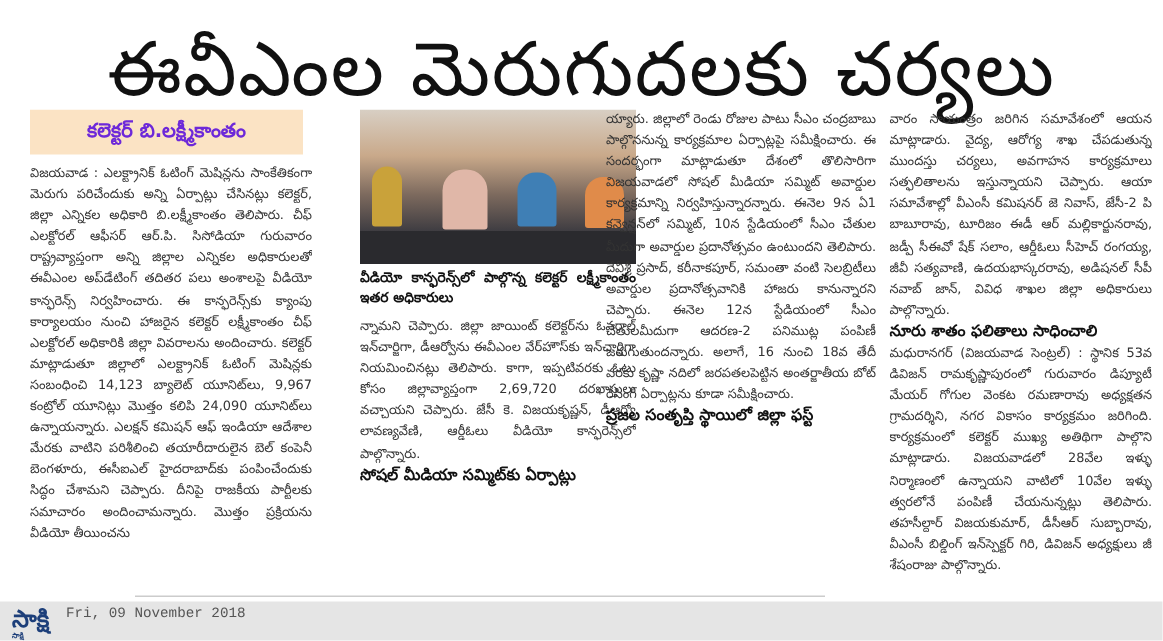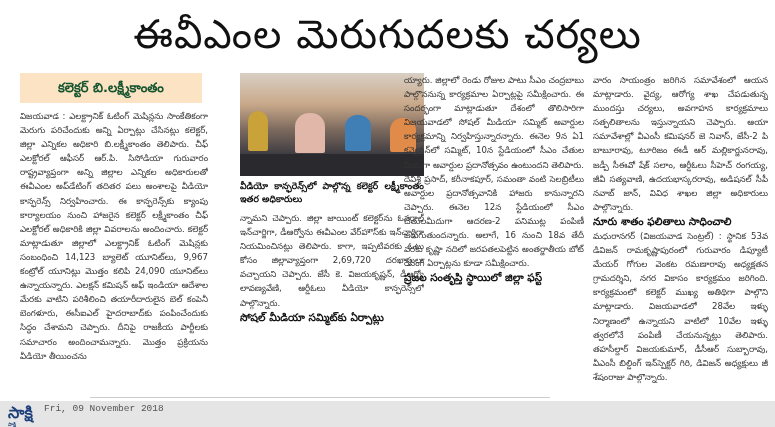--- a/index.html
+++ b/index.html
@@ -1,24 +1,24 @@
 <!DOCTYPE html>
 <html><head>
 <meta charset="utf-8">
 <style>
   html,body{margin:0;padding:0;}
   body{width:775px;height:427px;background:#fff;overflow:hidden;position:relative;font-family:"DejaVu Sans",sans-serif;color:#222;}
-  .headline{position:absolute;left:0;top:3px;width:775px;height:72px;display:flex;align-items:center;justify-content:center;font-size:40px;font-weight:400;letter-spacing:1px;color:#111;white-space:nowrap;}
+  .headline{position:absolute;left:0;top:16px;width:775px;height:72px;display:flex;align-items:center;justify-content:center;font-size:50px;font-weight:400;letter-spacing:1px;color:#111;white-space:nowrap;}
   .col{position:absolute;top:73px;font-size:8.6px;line-height:14.1px;text-align:justify;color:#333;overflow:hidden;}
   .col p{margin:0;}
   .c1{left:20px;width:188px;height:325px;}
   .c2{left:204px;width:184px;height:325px;margin-left:36px;}
   .c3{left:404px;width:180px;height:325px;}
   .c4{left:593px;width:175px;height:325px;}
-  .byline{background:#fbe3c4;height:30px;display:flex;align-items:center;justify-content:center;font-size:13px;font-weight:bold;color:#14532d;margin-bottom:6px;margin-right:6px;}
+  .byline{background:#fbe3c4;height:30px;display:flex;align-items:center;justify-content:center;font-size:13px;font-weight:bold;color:#6d28d9;margin-bottom:6px;margin-right:6px;}
   .dateline{font-weight:normal;margin-top:40px;}
   .photo{width:184px;height:103px;background:linear-gradient(180deg,#d8cfc4 0%,#c9a98a 30%,#7d6a5e 55%,#3b3a40 80%,#2b2b30 100%);position:relative;overflow:hidden;}
   .photo .p1{position:absolute;left:8px;top:38px;width:20px;height:40px;border-radius:10px 10px 2px 2px;background:#c9a23a;}
   .photo .p2{position:absolute;left:55px;top:40px;width:30px;height:40px;border-radius:14px 14px 2px 2px;background:#e0b7a8;}
   .photo .p3{position:absolute;left:105px;top:42px;width:26px;height:36px;border-radius:12px 12px 2px 2px;background:#3f7fb5;}
   .photo .p4{position:absolute;left:150px;top:45px;width:26px;height:34px;border-radius:12px 12px 2px 2px;background:#e08b4a;}
   .photo .desk{position:absolute;left:0;bottom:0;width:100%;height:22px;background:#2a2a2e;}
   .caption{font-size:9.2px;line-height:13px;font-weight:bold;color:#111;margin:3px 0 6px 0;}
   .subhead{font-size:10.5px;font-weight:bold;color:#111;line-height:15px;}
   .rule{position:absolute;left:90px;top:397px;width:460px;height:1px;background:#ccc;}

